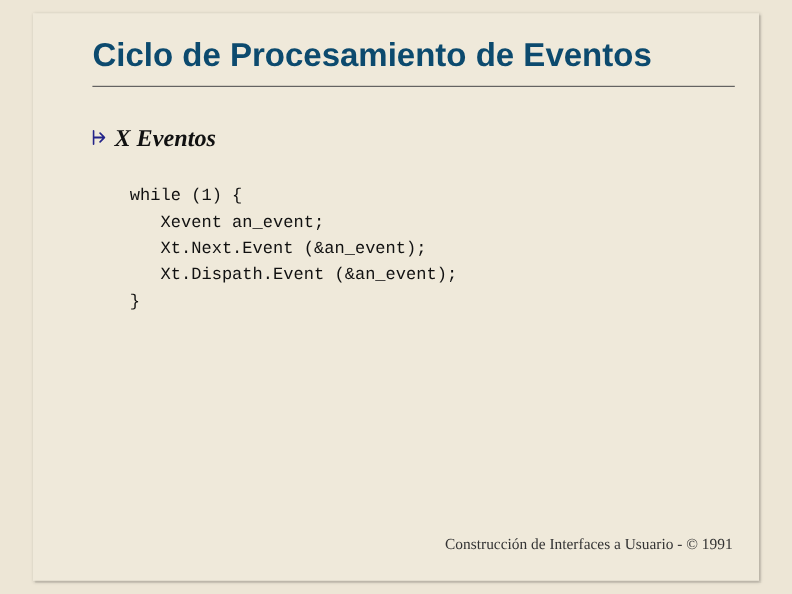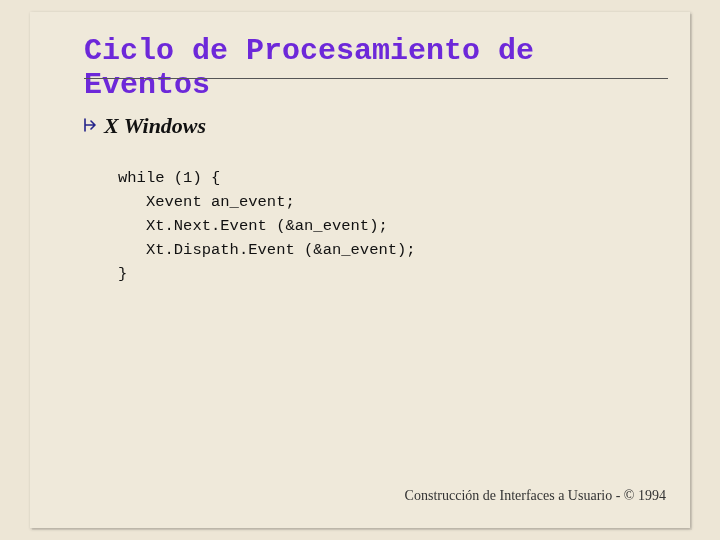--- a/index.html
+++ b/index.html
@@ -27,22 +27,22 @@
     background: #efe9da;
     box-shadow: 1px 1px 3px rgba(0,0,0,0.25), 2px 2px 0 rgba(0,0,0,0.06);
   }
   .title {
     position: absolute;
     top: 34px;
     left: 84px;
     right: 50px;
     font-size: 30px;
     font-weight: bold;
-    font-family: Liberation Mono, monospace;
-    color: #6d28d9;
+    font-family: Liberation Sans, sans-serif;
+    color: #0c4a6e;
   }
   .hr {
     position: absolute;
     top: 78px;
     left: 84px;
     right: 52px;
     height: 0;
     border-top: 1px solid #555;
   }
   .subhead {
@@ -91,22 +91,22 @@
   <div class="paper"></div>
 
   <div class="title">Ciclo de Procesamiento de Eventos</div>
   <div class="hr"></div>
 
   <span class="bullet">
     <svg width="12" height="14" viewBox="0 0 12 14">
       <path d="M1 1 L1 13 M1 7 L10 7 M7 3 L11 7 L7 11" stroke="#24248a" stroke-width="1.6" fill="none" stroke-linecap="round" stroke-linejoin="round"></path>
     </svg>
   </span>
-  <div class="subhead">X Windows</div>
+  <div class="subhead">X Eventos</div>
 
   <div class="code">while (1) {
    Xevent an_event;
    Xt.Next.Event (&amp;an_event);
    Xt.Dispath.Event (&amp;an_event);
 }</div>
 
-  <div class="footer">Construcción de Interfaces a Usuario - © 1994</div>
+  <div class="footer">Construcción de Interfaces a Usuario - © 1991</div>
 </div>
 
 </body></html>

